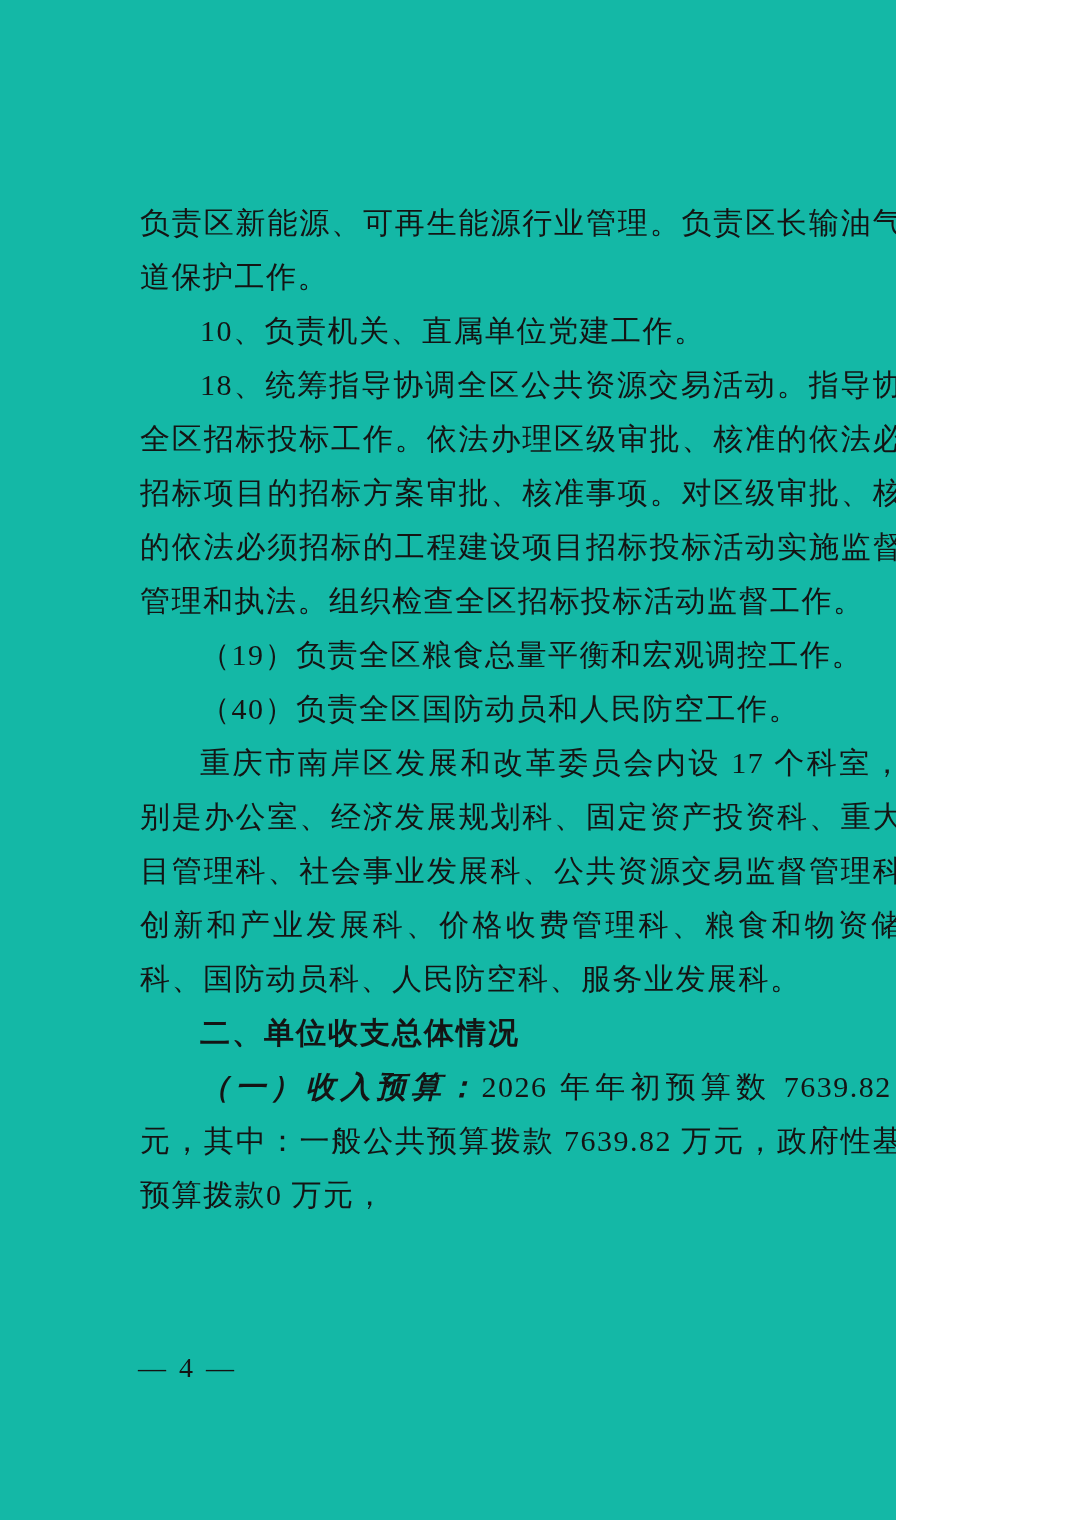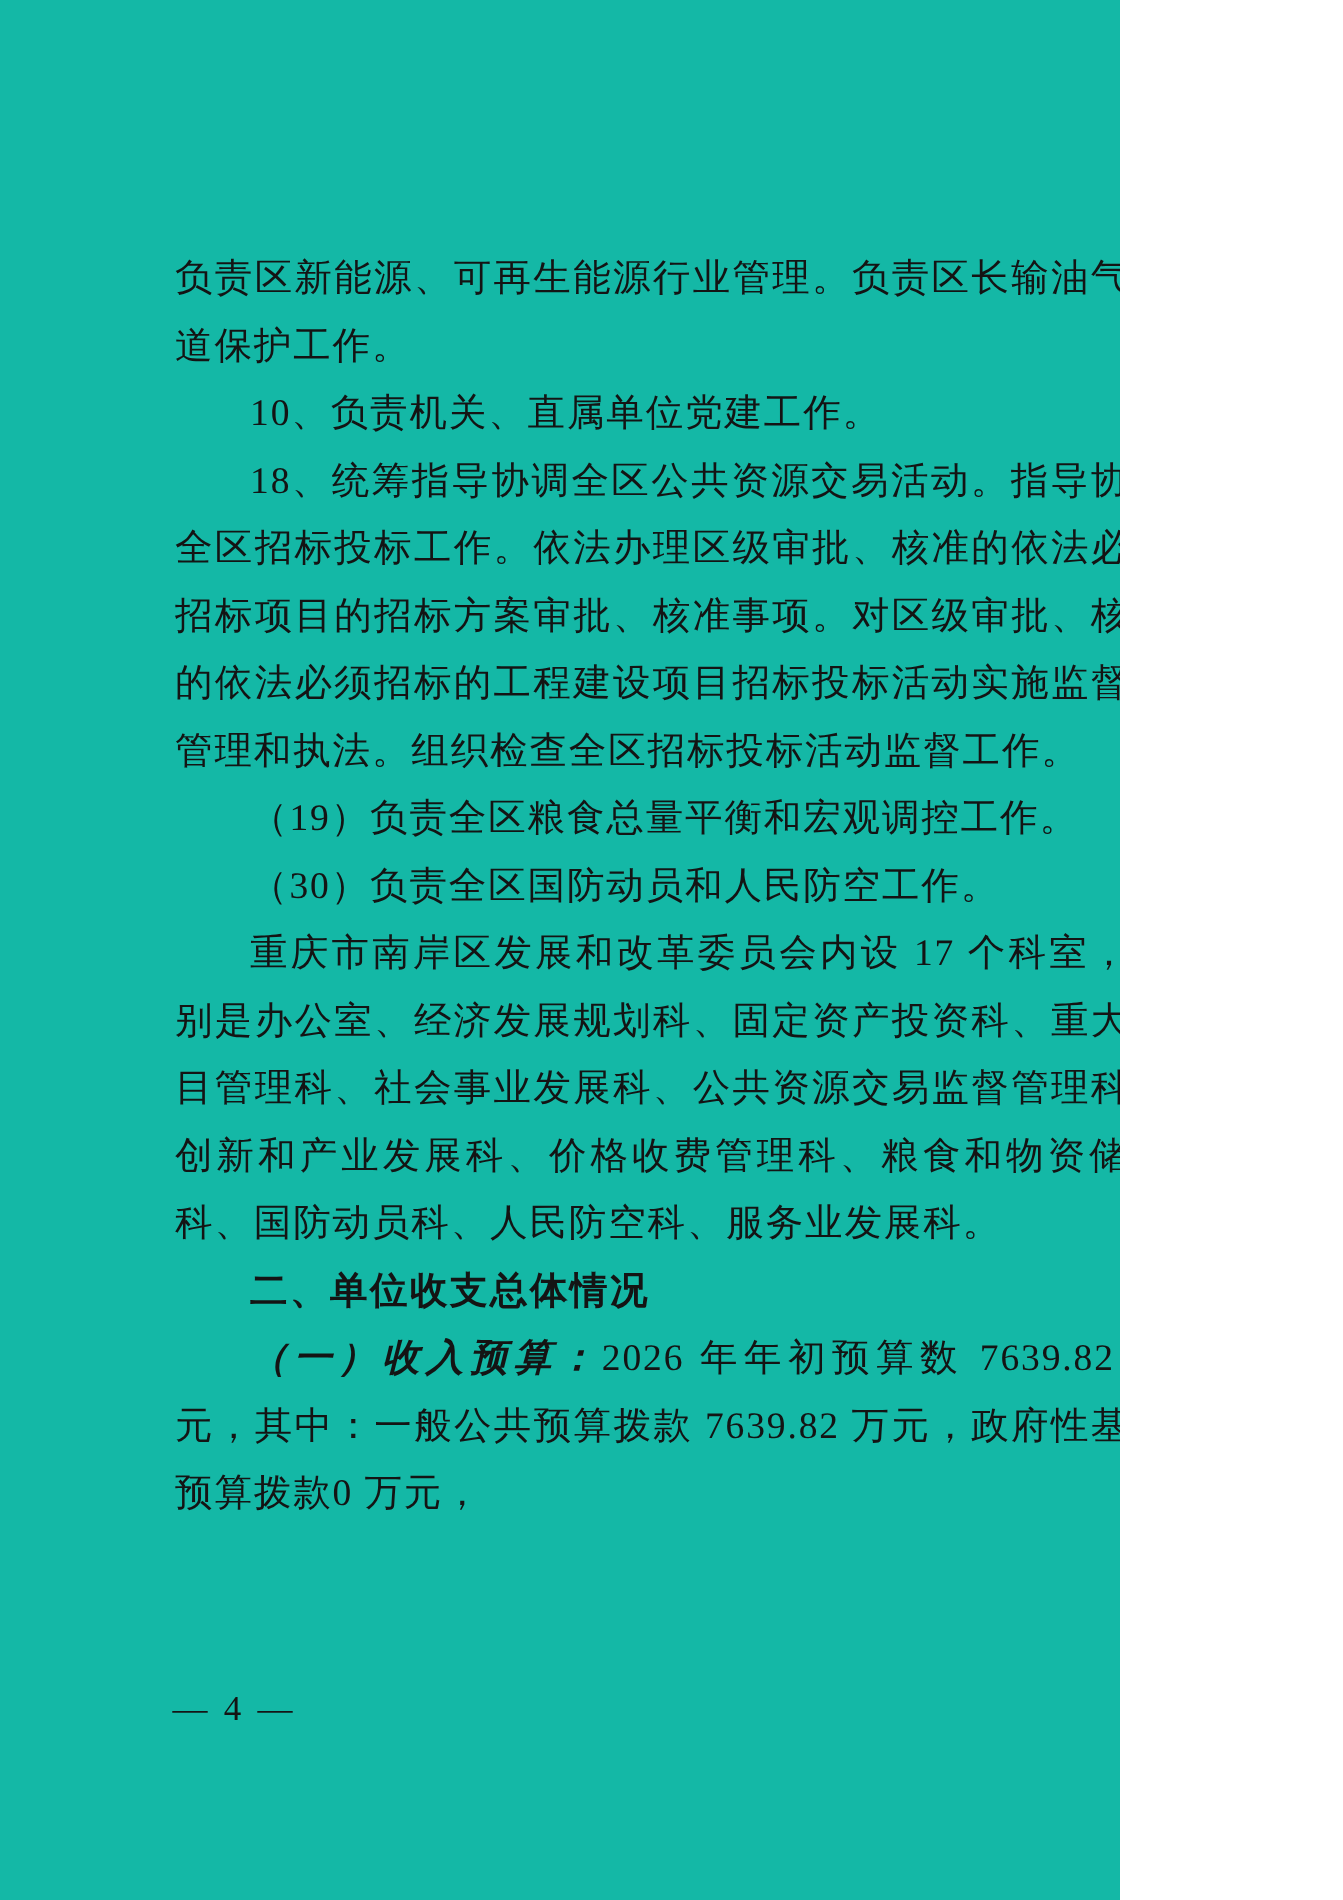--- a/index.html
+++ b/index.html
@@ -59,20 +59,20 @@
 </style>
 </head>
 <body>
 
 <div class="page">
   <div class="content">
     <p class="para">负责区新能源、可再生能源行业管理。负责区长输油气管道保护工作。</p>
     <p class="para indent">10、负责机关、直属单位党建工作。</p>
     <p class="para indent">18、统筹指导协调全区公共资源交易活动。指导协调全区招标投标工作。依法办理区级审批、核准的依法必须招标项目的招标方案审批、核准事项。对区级审批、核准的依法必须招标的工程建设项目招标投标活动实施监督、管理和执法。组织检查全区招标投标活动监督工作。</p>
     <p class="para indent">（19）负责全区粮食总量平衡和宏观调控工作。</p>
-    <p class="para indent">（30）负责全区国防动员和人民防空工作。</p>
+    <p class="para indent">（40）负责全区国防动员和人民防空工作。</p>
     <p class="para indent">重庆市南岸区发展和改革委员会内设 17 个科室，分别是办公室、经济发展规划科、固定资产投资科、重大项目管理科、社会事业发展科、公共资源交易监督管理科、创新和产业发展科、价格收费管理科、粮食和物资储备科、国防动员科、人民防空科、服务业发展科。</p>
     <p class="para indent heading-bold">二、单位收支总体情况</p>
     <p class="para indent"><span class="lead-bold">（一）收入预算：</span><span>2026 年年初预算数 7639.82 万元，其中：一般公共预算拨款 7639.82 万元，政府性基金预算拨款0 万元，</span></p>
   </div>
 
   <div class="footer">— 4 —</div>
 </div>
 
 </body></html>

